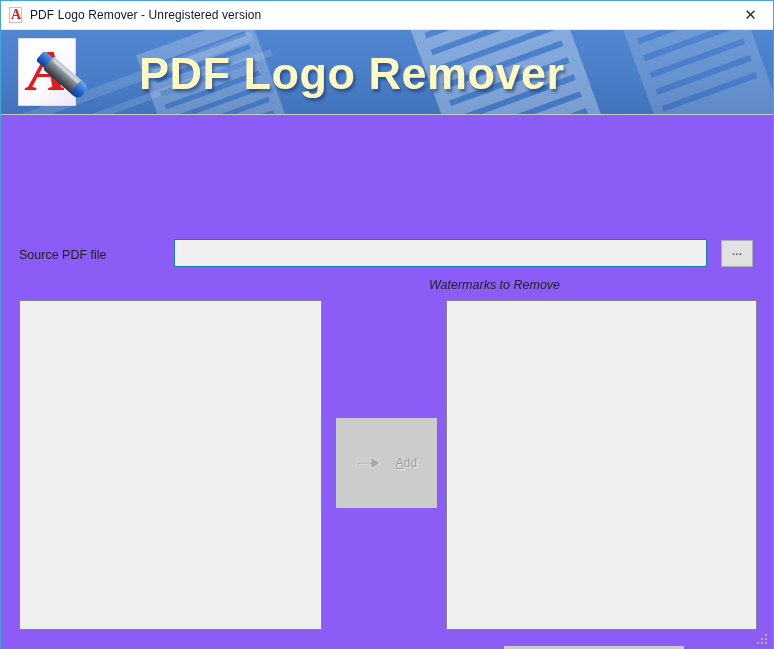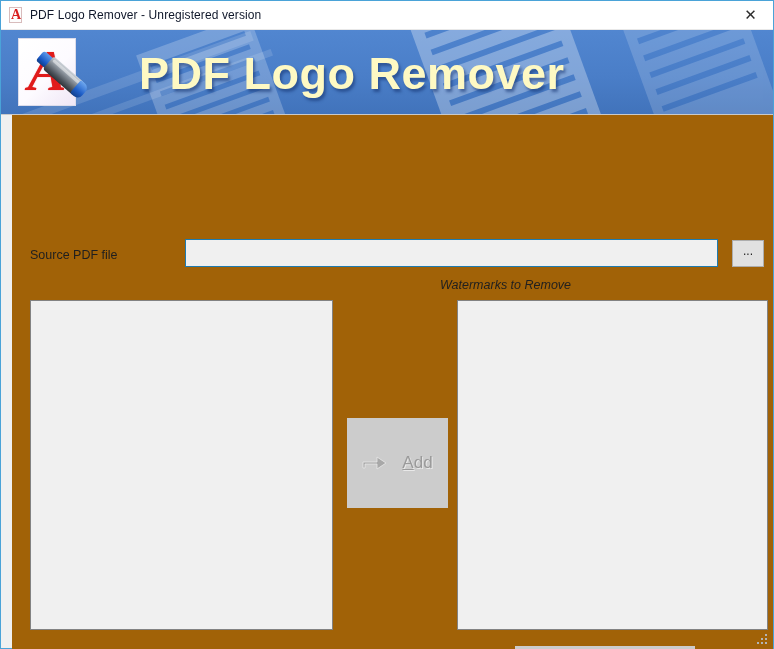--- a/index.html
+++ b/index.html
@@ -167,22 +167,21 @@
     white-space: nowrap;
     z-index: 2;
     font-family: "Liberation Sans", sans-serif;
     margin-left: 16px;
   }
 
   
   .content {
     position: relative;
     height: 534px;
-    background: #a16207;
-    margin-left: 11px;
+    background: #8b5cf6;
   }
 
   .label {
     position: absolute;
     font-size: 12.5px;
     color: #1f1f1f;
     white-space: nowrap;
   }
   .lbl-source   { left: 18px; top: 133px; }
   .lbl-left     { left: 18px; top: 163px; }
@@ -235,21 +234,21 @@
     background: #cccccc;
     border: none;
     display: flex;
     align-items: center;
     justify-content: center;
     gap: 14px;
     cursor: default;
     font-family: "Liberation Sans", sans-serif;
   }
   .add-button .btn-label {
-    font-size: 17px;
+    font-size: 12px;
     color: #9a9a9a;
     text-shadow: 1px 1px 0 #e9e9e9;
   }
   .add-button .btn-label u { text-decoration: underline; }
   .icon-arrow { width: 26px; height: 20px; flex: none; }
 
   .remove-button {
     position: absolute;
     left: 503px; top: 531px;
     width: 180px; height: 38px;

